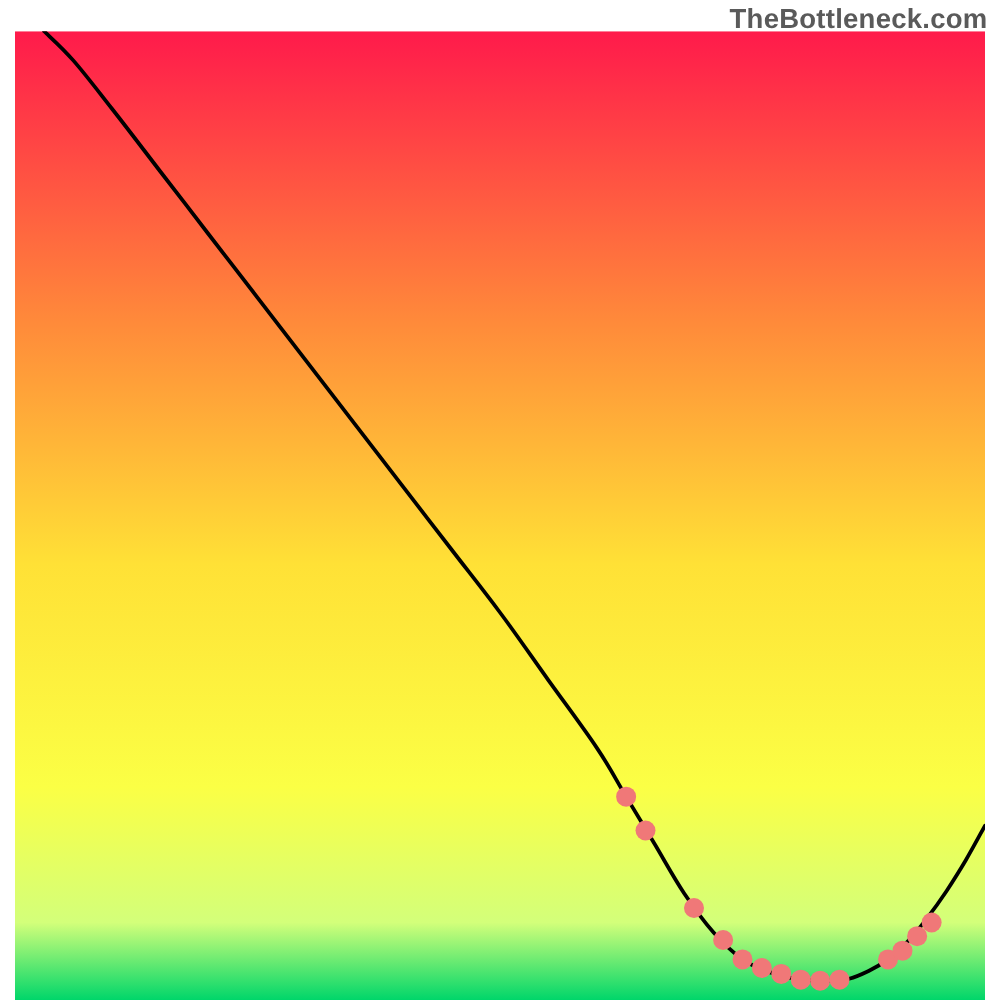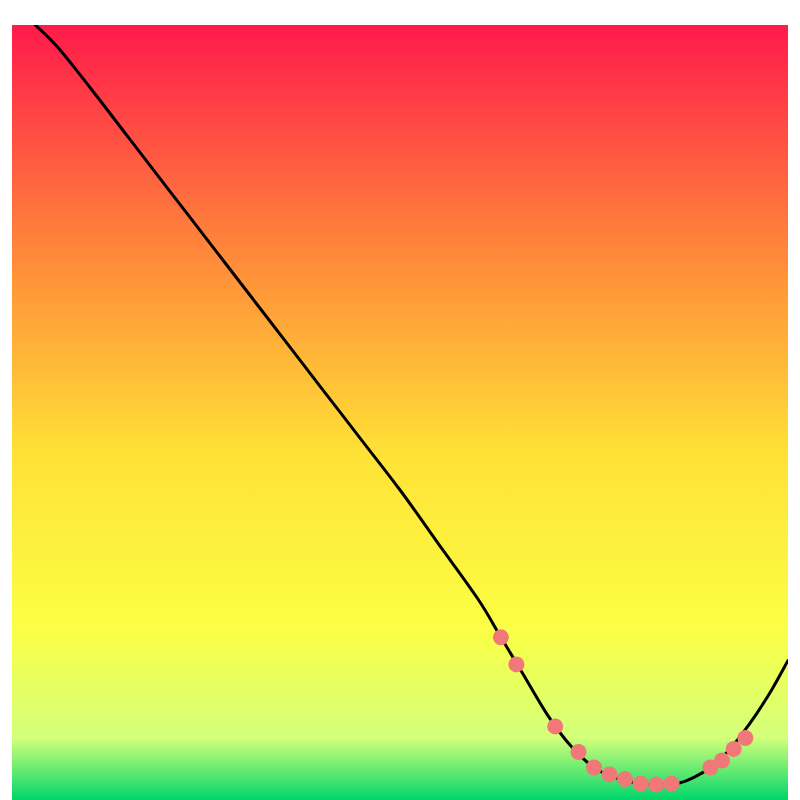--- a/index.html
+++ b/index.html
@@ -34,20 +34,21 @@
     height: 775px;
   }
   .plot svg {
     display: block;
   }
 </style>
 </head>
 <body>
 
 <div class="stage">
+  <div class="watermark">TheBottleneck.com</div>
   <div class="plot">
     <svg id="svg" width="776" height="775" viewBox="0 0 776 775">
       <defs>
         <linearGradient id="bg-grad" x1="0" y1="0" x2="0" y2="1">
           <stop id="g0" offset="0%" stop-color="#ff1a4b"></stop>
           <stop id="g1" offset="30%" stop-color="#ff8a3a"></stop>
           <stop id="g2" offset="55%" stop-color="#ffe136"></stop>
           <stop id="g3" offset="78%" stop-color="#fbff45"></stop>
           <stop id="g4" offset="92%" stop-color="#d3ff7a"></stop>
           <stop id="g5" offset="100%" stop-color="#00d66a"></stop>

